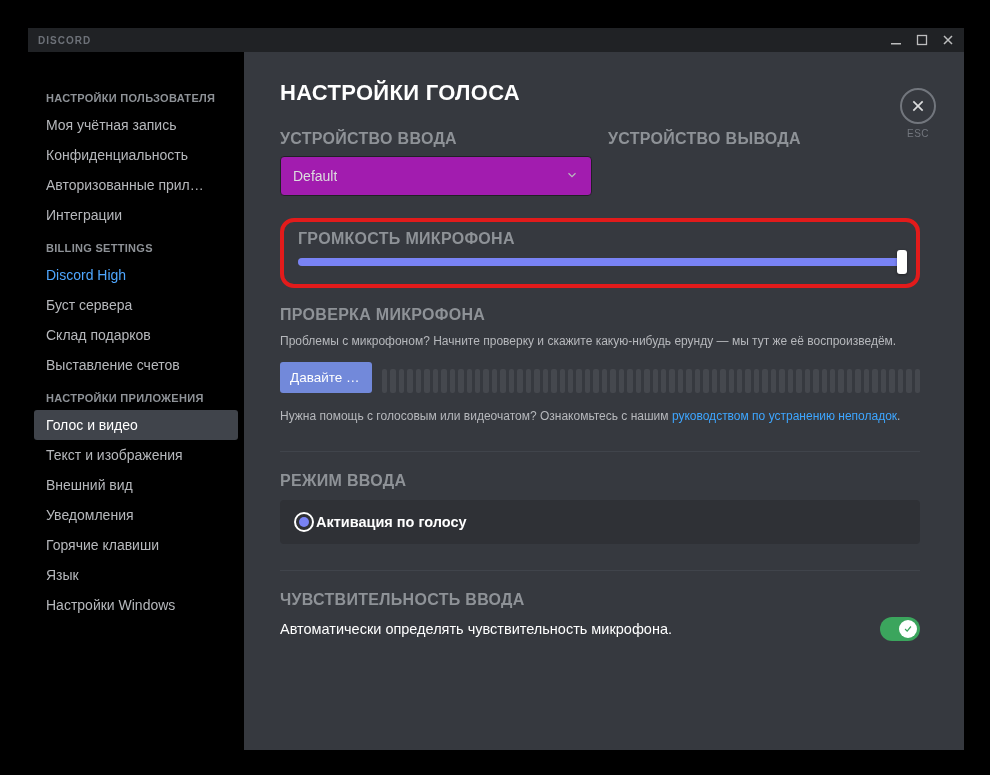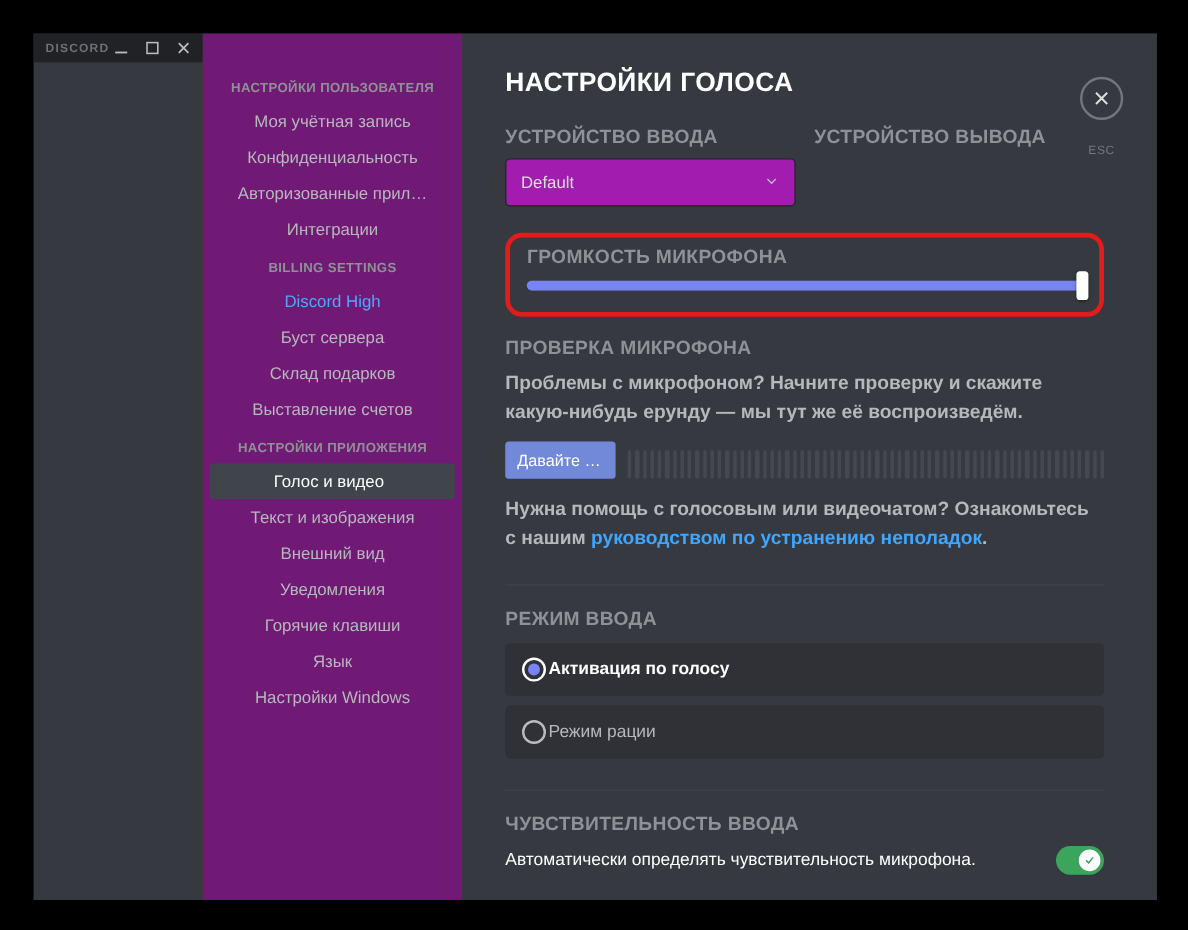--- a/index.html
+++ b/index.html
@@ -1,46 +1,46 @@
 <!DOCTYPE html>
 <html><head>
 <meta charset="utf-8">
 <style>
   * { box-sizing: border-box; margin: 0; padding: 0; }
   html, body { width: 990px; height: 775px; background: #000; font-family: "Segoe UI", "Helvetica Neue", Arial, sans-serif; overflow: hidden; }
-  .window { position: absolute; left: 28px; top: 28px; width: 936px; height: 722px; background: #36393f; display: flex; flex-direction: row; }
+  .window { position: absolute; left: 28px; top: 28px; width: 936px; height: 722px; background: #36393f; display: flex; flex-direction: column; }
   .titlebar { height: 24px; background: #202225; display: flex; align-items: center; justify-content: space-between; padding: 0 6px 0 10px; }
   .titlebar-brand { color: #6d7178; font-size: 10px; font-weight: 800; letter-spacing: 1px; }
   .titlebar-controls { display: flex; gap: 6px; align-items: center; }
   .tb-btn { width: 20px; height: 20px; color: #bcbdbe; display: flex; align-items: center; justify-content: center; cursor: pointer; }
   .tb-btn svg { width: 12px; height: 12px; }
   .content { flex: 1; display: flex; min-height: 0; }
-  .sidebar { width: 216px; background: #701a75; padding: 28px 0 0 0; overflow: hidden; text-align: center; }
+  .sidebar { width: 216px; background: #000000; padding: 28px 0 0 0; overflow: hidden; }
   .sb-header { padding: 12px 18px 6px 18px; color: #8e9297; font-size: 11px; font-weight: 700; letter-spacing: .3px; }
   .sb-item { padding: 7px 18px; color: #b6b8bc; font-size: 14px; cursor: pointer; border-radius: 0; }
   .sb-item.selected { background: #40444b; color: #fff; font-weight: 500; border-radius: 3px; margin: 0 6px; padding-left: 12px; }
   .sb-item.accent { color: #4fa7ff; }
   .main { flex: 1; background: #36393f; position: relative; overflow: hidden; padding: 28px 44px 0 36px; }
   .close-esc { position: absolute; right: 28px; top: 36px; text-align: center; }
   .close-circle { width: 36px; height: 36px; border: 2px solid #72767d; border-radius: 50%; display: flex; align-items: center; justify-content: center; color: #dcddde; cursor: pointer; }
   .close-circle svg { width: 16px; height: 16px; }
-  .close-esc-label { color: #72767d; font-size: 10px; margin-top: 20px; letter-spacing: .5px; }
+  .close-esc-label { color: #72767d; font-size: 10px; margin-top: 4px; letter-spacing: .5px; }
   h1.page-title { color: #fff; font-size: 22px; font-weight: 700; margin-bottom: 24px; letter-spacing: .3px; }
   .row { display: flex; gap: 16px; }
   .col { flex: 1; min-width: 0; }
   .field-label { color: #8e9297; font-size: 16px; font-weight: 700; letter-spacing: .3px; margin-bottom: 8px; text-transform: uppercase; }
   .select { background: #a21caf; border: 1px solid #202225; border-radius: 4px; height: 40px; display: flex; align-items: center; justify-content: space-between; padding: 0 12px; color: #dcddde; font-size: 14px; cursor: pointer; }
   .select span.val { white-space: nowrap; overflow: hidden; text-overflow: ellipsis; }
   .chev { color: #b9bbbe; }
   .slider { position: relative; height: 8px; background: #4f545c; border-radius: 4px; margin-top: 10px; margin-bottom: 4px; }
   .slider .fill { position: absolute; left: 0; top: 0; bottom: 0; background: #7983f5; border-radius: 4px; }
   .slider .thumb { position: absolute; top: 50%; width: 10px; height: 24px; background: #fff; border-radius: 3px; transform: translate(-50%, -50%); box-shadow: 0 1px 3px rgba(0,0,0,.4); }
   .highlight-box { border: 4px solid #e21b1b; border-radius: 14px; padding: 8px 14px 14px 14px; margin-top: 4px; }
   .section-gap { margin-top: 18px; }
-  .body-text { color: #b6b8bc; font-size: 16px; line-height: 1.5; font-weight: bold; }
+  .body-text { color: #b6b8bc; font-size: 12px; line-height: 1.5; }
   .body-text a { color: #3ea6ff; text-decoration: none; }
   .mic-test-row { display: flex; align-items: flex-end; gap: 10px; margin-top: 12px; }
   .mic-test-btn { background: #7289da; color: #fff; border-radius: 3px; padding: 8px 10px; font-size: 13.5px; cursor: pointer; white-space: nowrap; max-width: 92px; overflow: hidden; text-overflow: ellipsis; }
   .mic-bars { flex: 1; height: 24px; display: flex; gap: 3px; align-items: stretch; }
   .mic-bars i { flex: 1; background: #45484e; border-radius: 2px; display: block; }
   .divider { height: 1px; background: #40444b; margin: 26px 0 20px 0; }
   .radio-card { background: #2f3136; border-radius: 4px; padding: 12px 14px; display: flex; align-items: center; gap: 2px; margin-bottom: 8px; cursor: pointer; }
   .radio-outer { width: 20px; height: 20px; border: 2px solid #b9bbbe; border-radius: 50%; display: flex; align-items: center; justify-content: center; }
   .radio-card.active .radio-outer { border-color: #fff; }
   .radio-inner { width: 10px; height: 10px; background: #7983f5; border-radius: 50%; display: none; }
@@ -220,24 +220,20 @@
       <div class="divider"></div>
 
       <div class="field-label">РЕЖИМ ВВОДА</div>
       <div style="margin-top:10px;">
         <div class="radio-card active">
           <div class="radio-outer">
               <div class="radio-inner"></div>
             </div>
           <div class="rlabel">Активация по голосу</div>
         </div>
-        <div class="radio-card">
-          <div class="radio-outer"></div>
-          <div class="rlabel">Режим рации</div>
-        </div>
       </div>
 
       <div class="divider"></div>
 
       <div class="field-label">ЧУВСТВИТЕЛЬНОСТЬ ВВОДА</div>
       <div class="toggle-row">
         <div class="tlabel">Автоматически определять чувствительность микрофона.</div>
         <div class="switch">
           <div class="knob">
             <svg viewBox="0 0 24 24">

